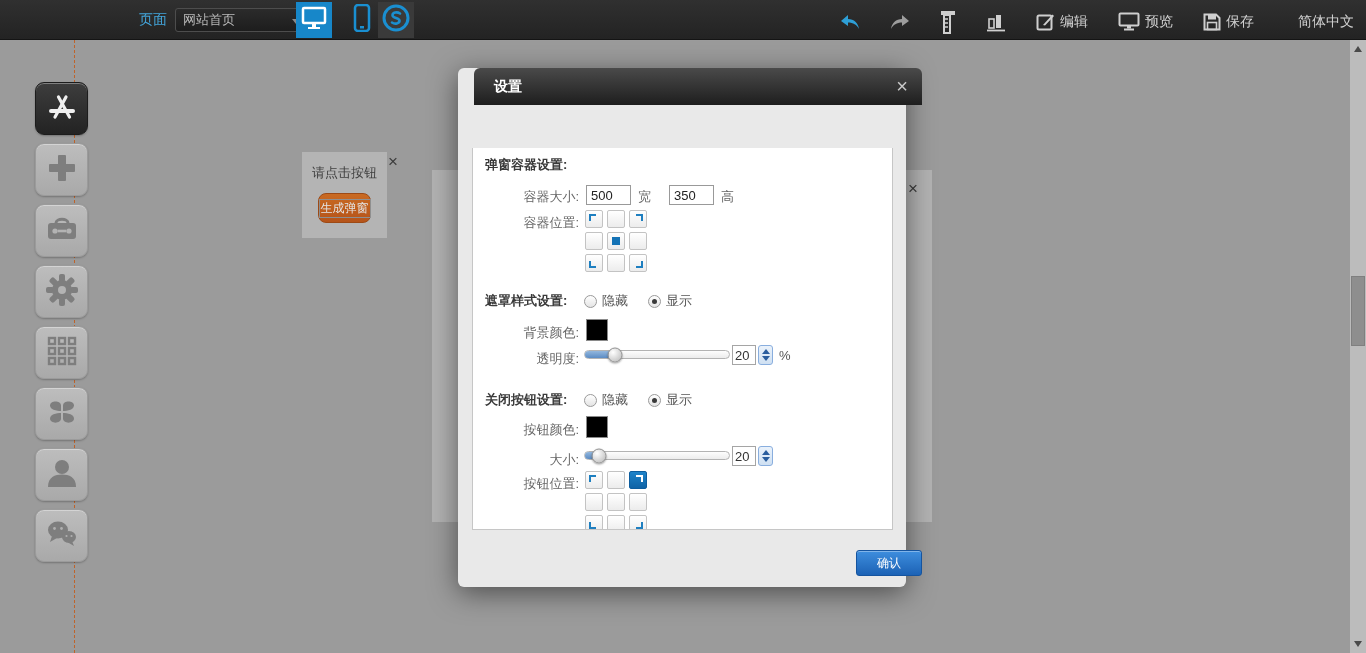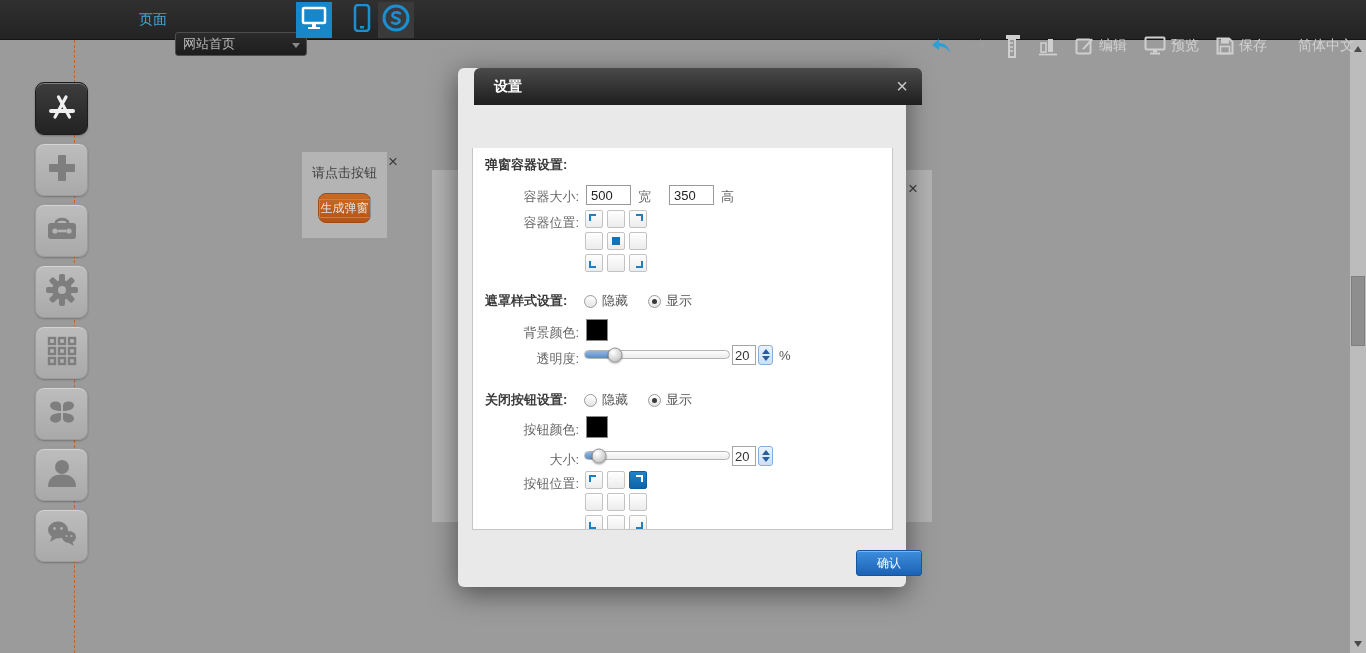--- a/index.html
+++ b/index.html
@@ -5,28 +5,28 @@
   * { margin:0; padding:0; box-sizing:border-box; }
   html,body { width:1366px; height:653px; overflow:hidden; }
   body { font-family:"Liberation Sans","DejaVu Sans",sans-serif; background:#9b9b9b; position:relative; }
 
   
   .topbar { position:absolute; left:0; top:0; width:1366px; height:40px;
     background:linear-gradient(#303030,#232323); border-bottom:1px solid #141414; z-index:60; }
   .page-label { position:absolute; left:139px; top:11px; font-size:14px; color:#43a6dc; }
   .page-select { position:absolute; left:175px; top:8px; width:132px; height:24px;
     background:linear-gradient(#2b2b2b,#1d1d1d); border:1px solid #4d4d4d; border-radius:3px;
-    color:#b9b9b9; font-size:13px; line-height:22px; padding:0 18px 0 7px; cursor:pointer;margin-top:24px; }
+    color:#b9b9b9; font-size:13px; line-height:22px; padding:0 18px 0 7px; cursor:pointer; }
   .page-select .caret { position:absolute; right:6px; top:10px; width:0; height:0;
     border-left:4px solid transparent; border-right:4px solid transparent; border-top:5px solid #8a8a8a; }
   .dev-btn { position:absolute; top:2px; width:36px; height:36px; display:flex; align-items:center; justify-content:center; cursor:pointer; }
   .dev-desktop { left:296px; background:#1787c9; }
   .dev-phone  { left:344px; }
   .dev-circle { left:378px; background:#3a3a3a; }
-  .tb-right { position:absolute; right:12px; top:0; height:43px; display:flex; align-items:center; gap:17px;margin-top:24px; }
+  .tb-right { position:absolute; right:12px; top:0; height:43px; display:flex; align-items:center; gap:30px; }
   .tb-item { display:flex; align-items:center; gap:5px; color:#d2d2d2; font-size:14px; cursor:pointer; }
   .tb-lang { margin-left:14px; }
 
   
   .canvas { position:absolute; left:0; top:40px; width:1366px; height:613px; }
   .guide-line { position:absolute; left:74px; top:0; bottom:0; border-left:1px dashed #bf6329; }
 
   .side-btn { position:absolute; left:35px; width:53px; height:53px; border-radius:9px;
     background:linear-gradient(#bdbdbd,#a9a9a9); border:1px solid #9b9b9b;
     box-shadow:0 1px 2px rgba(0,0,0,.25), inset 0 1px 0 rgba(255,255,255,.35);

